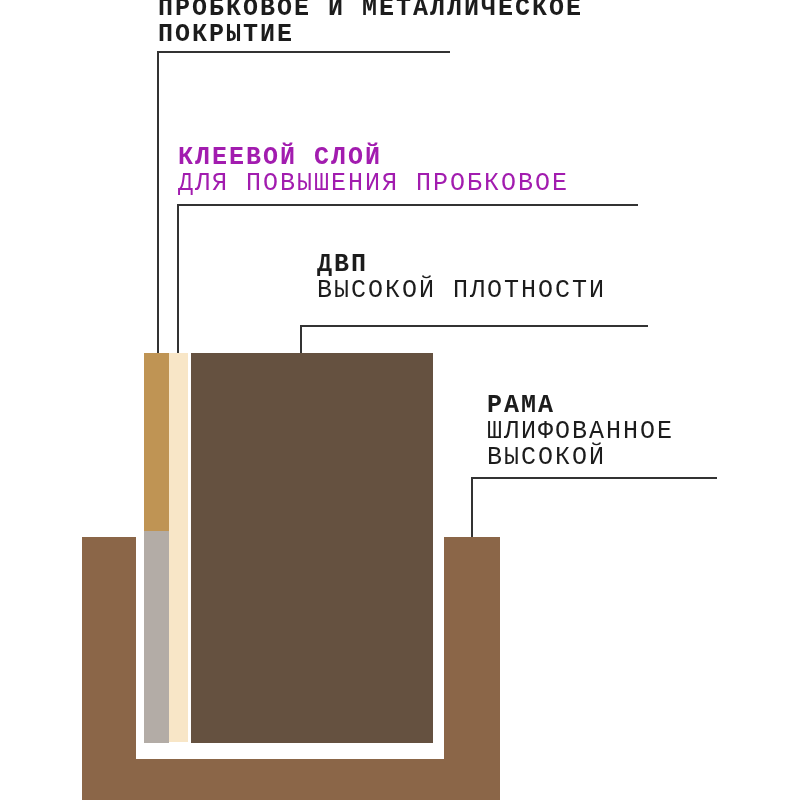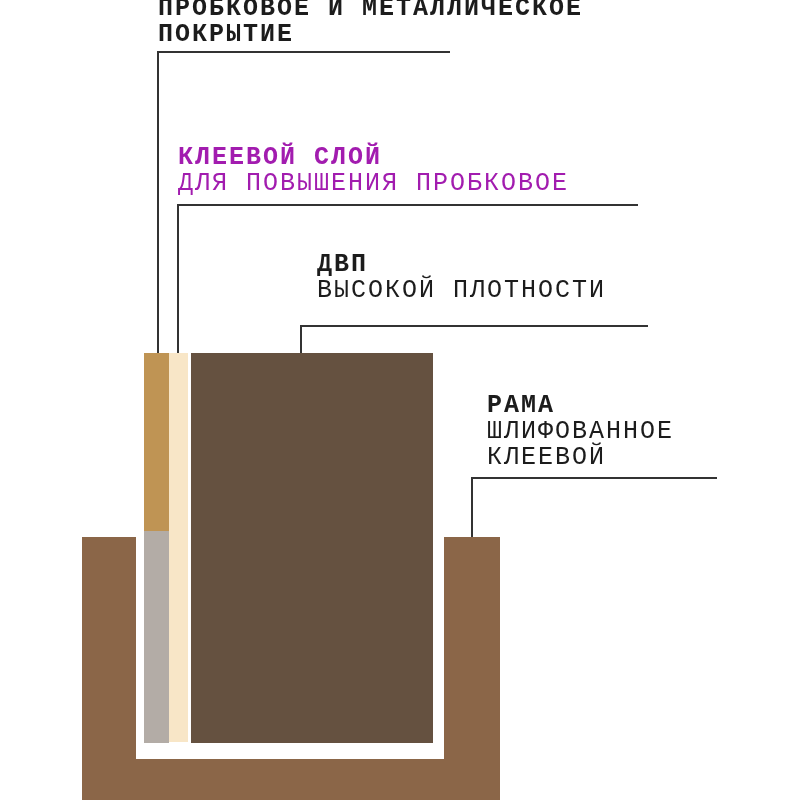--- a/index.html
+++ b/index.html
@@ -75,18 +75,18 @@
 
   <div class="callout c3" style="color: rgb(28, 28, 28);">
     <div class="l1">ДВП</div>
     <div class="l2">ВЫСОКОЙ ПЛОТНОСТИ</div>
   </div>
   <div class="hline h3" style="background: rgb(51, 51, 51);"></div>
   <div class="vline v3" style="background: rgb(51, 51, 51);"></div>
 
   <div class="callout c4" style="color: rgb(28, 28, 28);">
     <div class="l1">РАМА</div>
-    <div class="l2">ШЛИФОВАННОЕ КЛЕЕВОЙ</div>
+    <div class="l2">ШЛИФОВАННОЕ ВЫСОКОЙ</div>
   </div>
   <div class="hline h4" style="background: rgb(51, 51, 51);"></div>
   <div class="vline v4" style="background: rgb(51, 51, 51);"></div>
 
 </div>
 
 </body></html>

